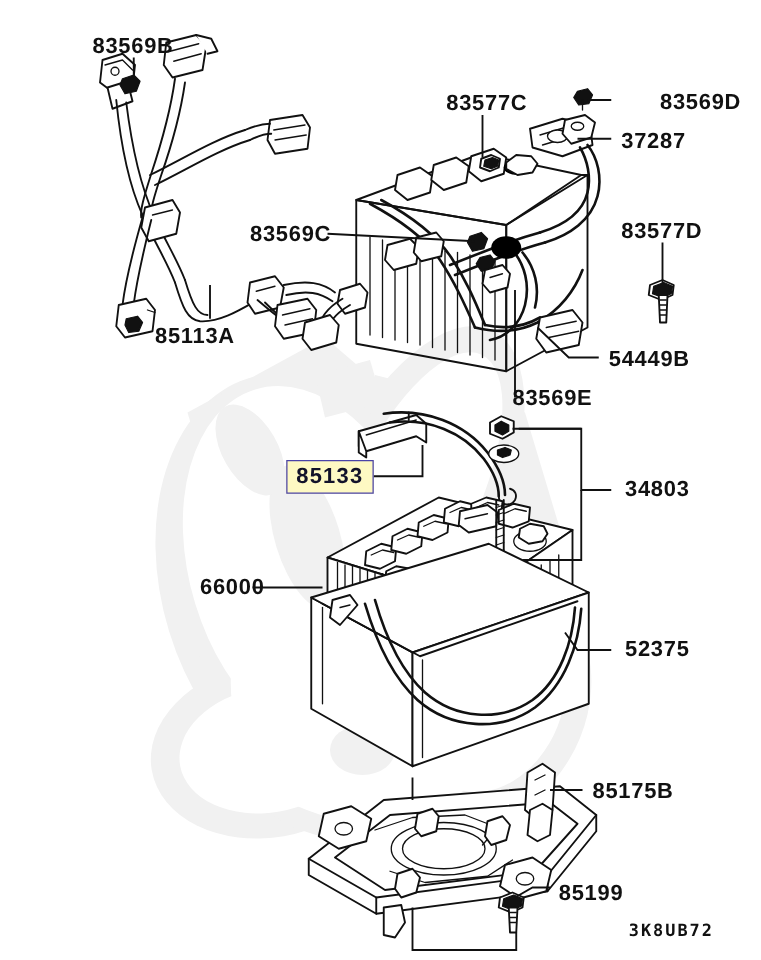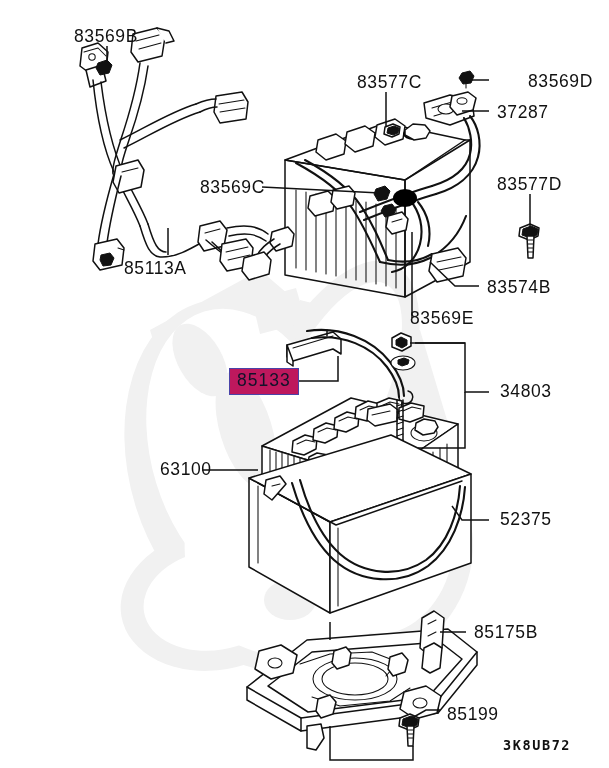--- a/index.html
+++ b/index.html
@@ -17,28 +17,28 @@
   .ln-fine{fill:none;stroke:#111111;stroke-width:1.05;stroke-linecap:round;stroke-linejoin:round;}
   .fillw{fill:#ffffff;stroke:#111111;stroke-width:1.5;stroke-linejoin:round;stroke-linecap:round;}
   .fillw-f{fill:#ffffff;stroke:#111111;stroke-width:1.05;stroke-linejoin:round;stroke-linecap:round;}
   .fillk{fill:#111111;stroke:#111111;stroke-width:1;stroke-linejoin:round;}
   .leader{stroke:#111111;stroke-width:1.5;fill:none;stroke-linecap:butt;}
 
   .lbl{
     position:absolute;
     font-family:"Liberation Sans","DejaVu Sans",sans-serif;
     font-size:17.5px;
-    font-weight:400;
+    font-weight:700;
     color:#111111;
     letter-spacing:0.6px;
     white-space:nowrap;
     line-height:1;
   }
   .lbl.hl{
-    background:#be185d;
+    background:#fef9c3;
     border:1.5px solid #4a43a8;
     padding:3px 7px 4px 7px;
     color:#12122a;
     letter-spacing:1px;
   }
   .code{
     position:absolute;
     font-family:"DejaVu Sans Mono","Liberation Mono",monospace;
     font-size:13.5px;
     font-weight:700;
@@ -373,25 +373,25 @@
   </svg>
 
   <div>
     <div class="lbl" style="left:74px;top:28px;">83569B</div>
     <div class="lbl" style="left:357px;top:74px;">83577C</div>
     <div class="lbl" style="left:497px;top:73px;margin-left:31px;">83569D</div>
     <div class="lbl" style="left:497px;top:104px;">37287</div>
     <div class="lbl" style="left:200px;top:179px;">83569C</div>
     <div class="lbl" style="left:497px;top:176px;">83577D</div>
     <div class="lbl" style="left:124px;top:260px;">85113A</div>
-    <div class="lbl" style="left:487px;top:279px;">83574B</div>
+    <div class="lbl" style="left:487px;top:279px;">54449B</div>
     <div class="lbl" style="left:386px;top:310px;margin-left:24px;">83569E</div>
     <div class="lbl hl" style="left:229px;top:368px;">85133</div>
     <div class="lbl" style="left:500px;top:383px;">34803</div>
-    <div class="lbl" style="left:160px;top:461px;">63100</div>
+    <div class="lbl" style="left:160px;top:461px;">66000</div>
     <div class="lbl" style="left:500px;top:511px;">52375</div>
     <div class="lbl" style="left:474px;top:624px;">85175B</div>
     <div class="lbl" style="left:447px;top:706px;">85199</div>
   </div>
 
   <div class="code" style="left:503px;top:737px;">3K8UB72</div>
 
 </div>
 
 </body></html>

